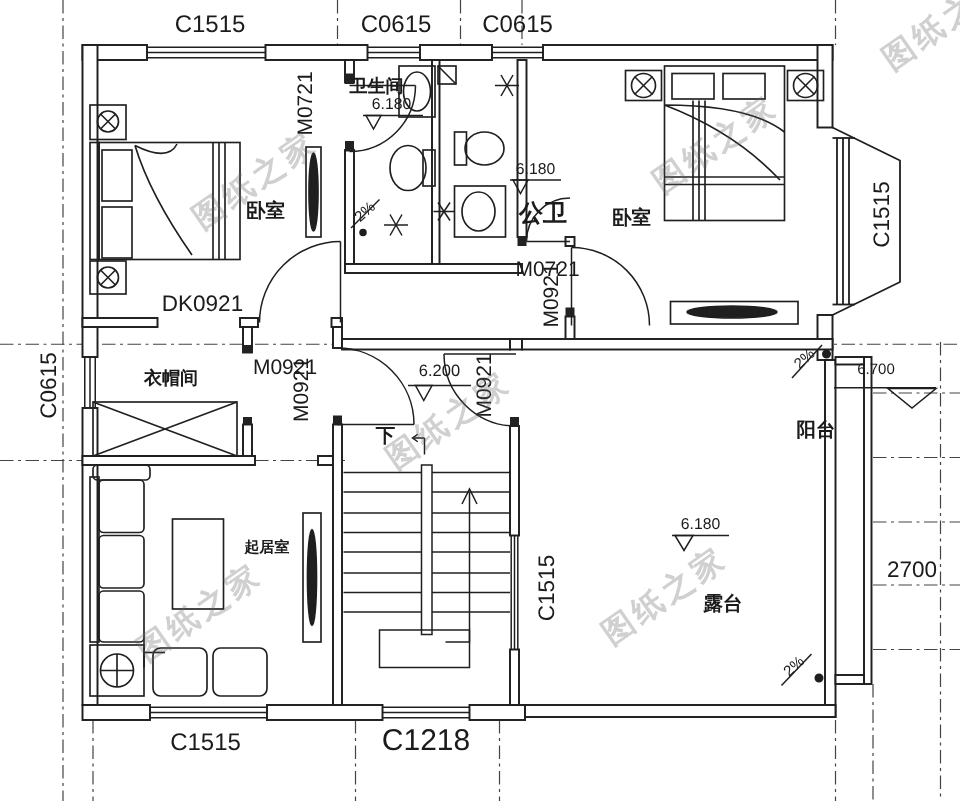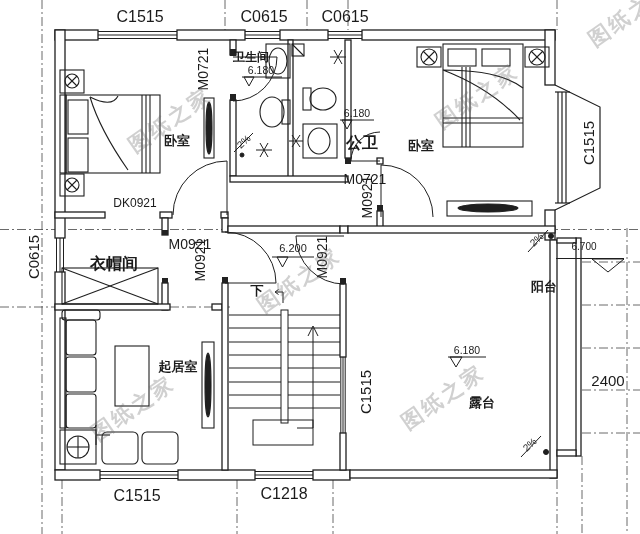--- a/index.html
+++ b/index.html
@@ -287,49 +287,49 @@
       <line x1="283" y1="303" x2="283" y2="292"></line>
         <line x1="283" y1="292" x2="276" y2="292"></line>
       <path d="M278.5,289.5 L275,292 L278.5,294.5"></path>
     </g>
   </svg>
 
   <div class="lbl" style="left:140px;top:17px;font-size:16px">C1515</div>
   <div class="lbl" style="left:264px;top:17px;font-size:16px">C0615</div>
   <div class="lbl" style="left:345px;top:17px;font-size:16px">C0615</div>
   <div class="lbl" style="left:137px;top:496px;font-size:16px">C1515</div>
-  <div class="lbl" style="left:284px;top:494px;font-size:16px">C1218</div>
+  <div class="lbl" style="left:284px;top:494px;font-size:20px">C1218</div>
   <div class="lbl rot" style="left:33px;top:257px;font-size:15px">C0615</div>
   <div class="lbl rot" style="left:588px;top:143px;font-size:15px">C1515</div>
   <div class="lbl rot" style="left:365px;top:392px;font-size:15px">C1515</div>
 
   <div class="lbl rot" style="left:203px;top:69px;font-size:14px">M0721</div>
-  <div class="lbl" style="left:135px;top:203px;font-size:12px">DK0921</div>
+  <div class="lbl" style="left:135px;top:203px;font-size:15px">DK0921</div>
   <div class="lbl" style="left:190px;top:244px;font-size:14px">M0921</div>
   <div class="lbl rot" style="left:200px;top:260px;font-size:14px">M0921</div>
   <div class="lbl rot" style="left:322px;top:257px;font-size:14px">M0921</div>
   <div class="lbl" style="left:365px;top:179px;font-size:14px">M0721</div>
   <div class="lbl rot" style="left:367px;top:197px;font-size:14px">M0921</div>
 
   <div class="lbl cn" style="left:177px;top:140px;font-size:13px">卧室</div>
   <div class="lbl cn" style="left:251px;top:57px;font-size:12px">卫生间</div>
   <div class="lbl cn" style="left:362px;top:143px;font-size:16px">公卫</div>
   <div class="lbl cn" style="left:421px;top:145px;font-size:13px">卧室</div>
-  <div class="lbl cn" style="left:114px;top:264px;font-size:16px">衣帽间</div>
-  <div class="lbl cn" style="left:178px;top:366px;font-size:13px">起居室</div>
+  <div class="lbl cn" style="left:114px;top:252px;font-size:12px">衣帽间</div>
+  <div class="lbl cn" style="left:178px;top:366px;font-size:10px">起居室</div>
   <div class="lbl cn" style="left:544px;top:286px;font-size:13px">阳台</div>
   <div class="lbl cn" style="left:482px;top:402px;font-size:13px">露台</div>
 
   <div class="lbl" style="left:261px;top:70px;font-size:10.5px">6.180</div>
   <div class="lbl" style="left:357px;top:113px;font-size:10.5px">6.180</div>
   <div class="lbl" style="left:293px;top:248px;font-size:11px">6.200</div>
   <div class="lbl" style="left:467px;top:350px;font-size:10.5px">6.180</div>
   <div class="lbl" style="left:584px;top:247px;font-size:10px">6.700</div>
 
-  <div class="lbl" style="left:608px;top:380px;font-size:15px">2400</div>
+  <div class="lbl" style="left:608px;top:380px;font-size:15px">2700</div>
   <div class="lbl cn" style="left:257px;top:290px;font-size:13px">下</div>
 
   <div class="lbl rot45" style="left:244px;top:142px;font-size:10px">2%</div>
   <div class="lbl rot45" style="left:537px;top:240px;font-size:10px">2%</div>
   <div class="lbl rot45" style="left:530px;top:445px;font-size:10px">2%</div>
 
   <div class="wm" style="left:170px;top:120px">图纸之家</div>
   <div class="wm" style="left:477px;top:96px">图纸之家</div>
   <div class="wm" style="left:299px;top:280px">图纸之家</div>
   <div class="wm" style="left:443px;top:397px">图纸之家</div>

